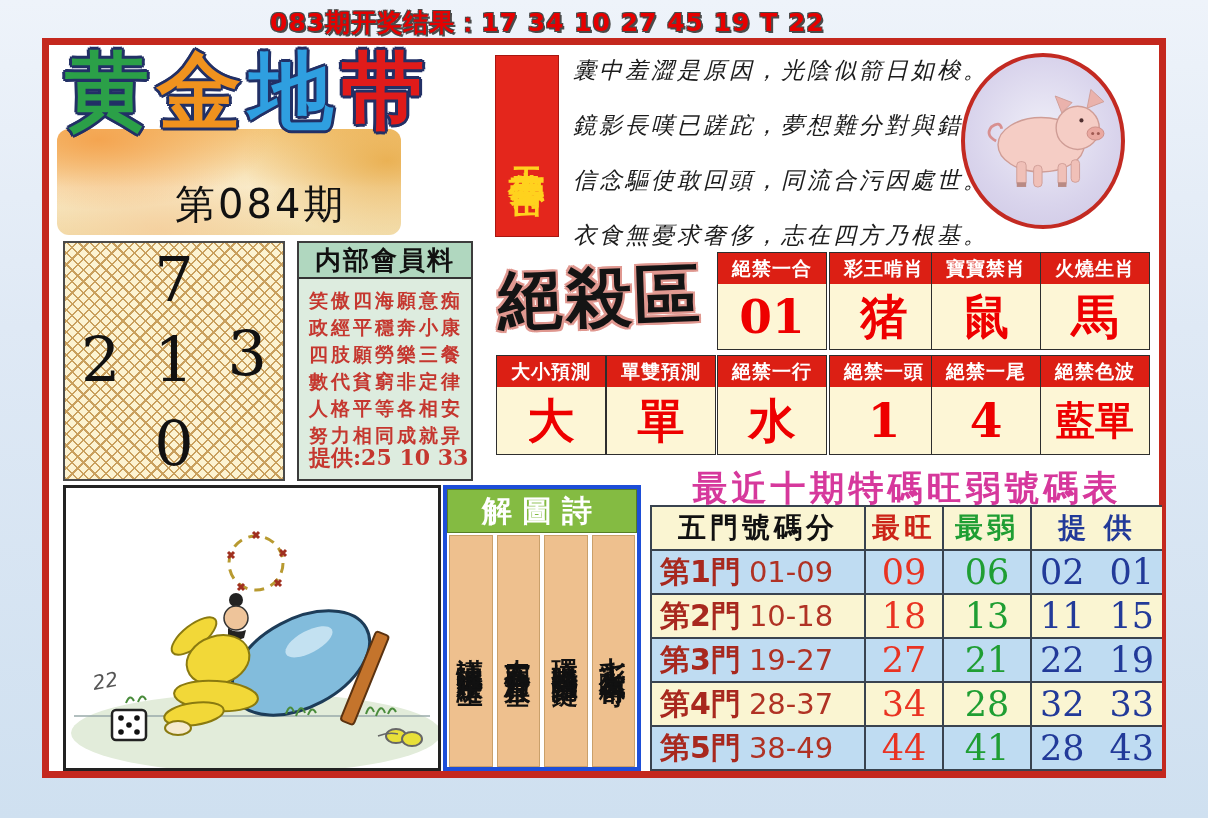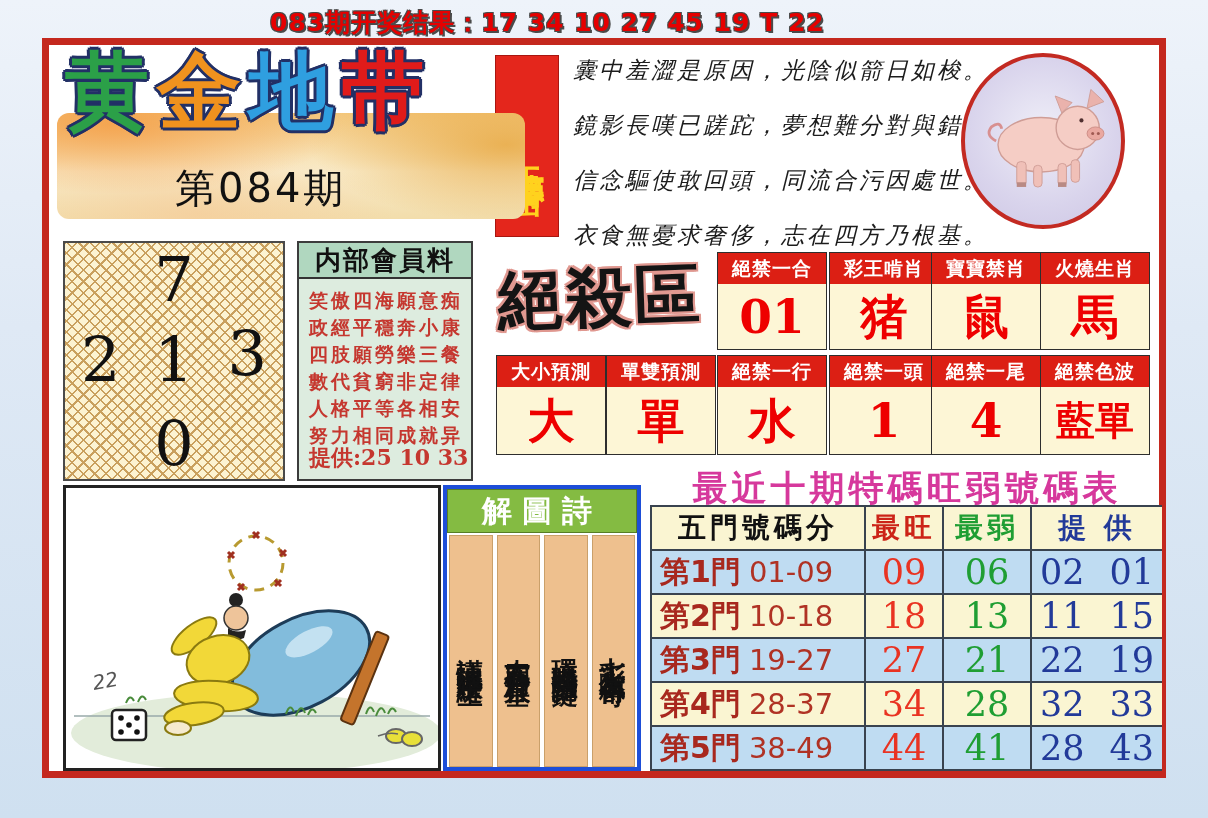--- a/index.html
+++ b/index.html
@@ -25,21 +25,21 @@
     font-size:84px; font-weight:bold; letter-spacing:8px; line-height:1;
     white-space:nowrap; z-index:3;
     font-family:"DejaVu Sans", sans-serif;
   }
   .masthead-title span {
     text-shadow: 3px 0 0 #223066, -3px 0 0 #223066, 0 3px 0 #223066, 0 -3px 0 #223066,
                  2px 2px 0 #223066, -2px -2px 0 #223066, 2px -2px 0 #223066, -2px 2px 0 #223066;
   }
   .tc0{color:#2ba048}.tc1{color:#f0921e}.tc2{color:#2f9fe0}.tc3{color:#e01b1a}
   .issue-box {
-    position:absolute; left:8px; top:68px; width:468px; height:106px;
+    position:absolute; left:8px; top:84px; width:344px; height:106px;
     border-radius:12px; z-index:2;
     background:
       radial-gradient(90% 120% at 12% 10%, rgba(244,160,74,.9) 0%, rgba(244,160,74,0) 55%),
       radial-gradient(70% 120% at 96% 30%, rgba(232,170,70,.85) 0%, rgba(232,170,70,0) 60%),
       radial-gradient(60% 90% at 30% 95%, rgba(246,200,150,.6) 0%, rgba(246,200,150,0) 70%),
       linear-gradient(180deg,#f4c87e 0%, #f9eccb 55%, #f2ddab 100%);
   }
   .issue-label {
     position:absolute; left:118px; top:48px;
     font-size:40px; color:#111; letter-spacing:3px;

